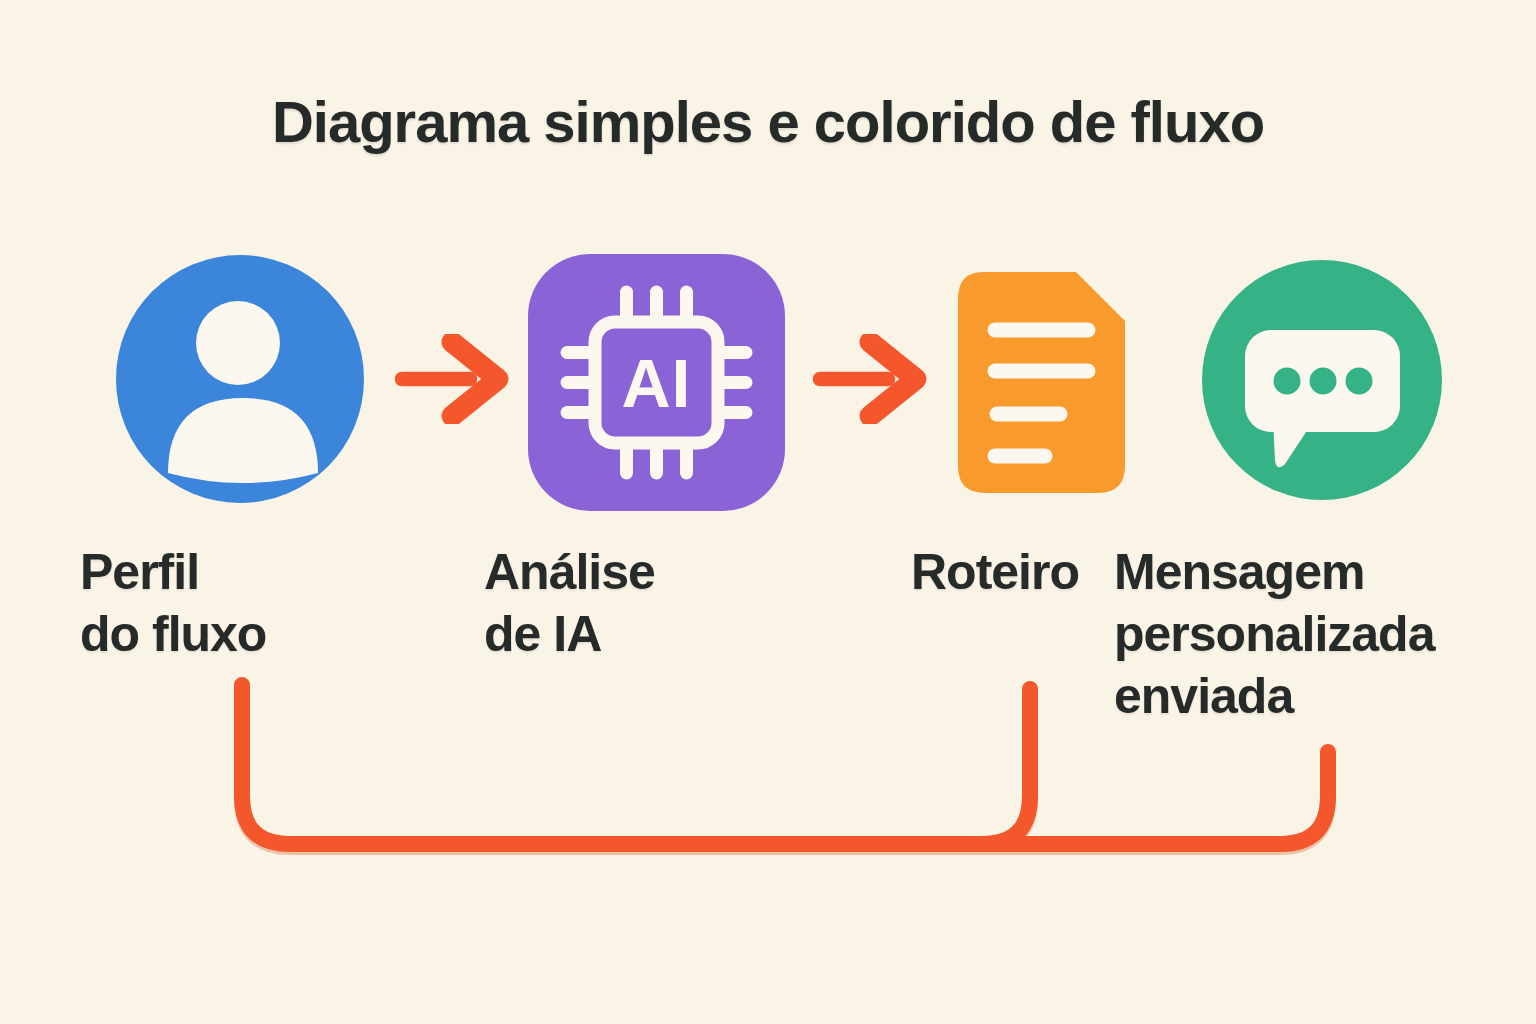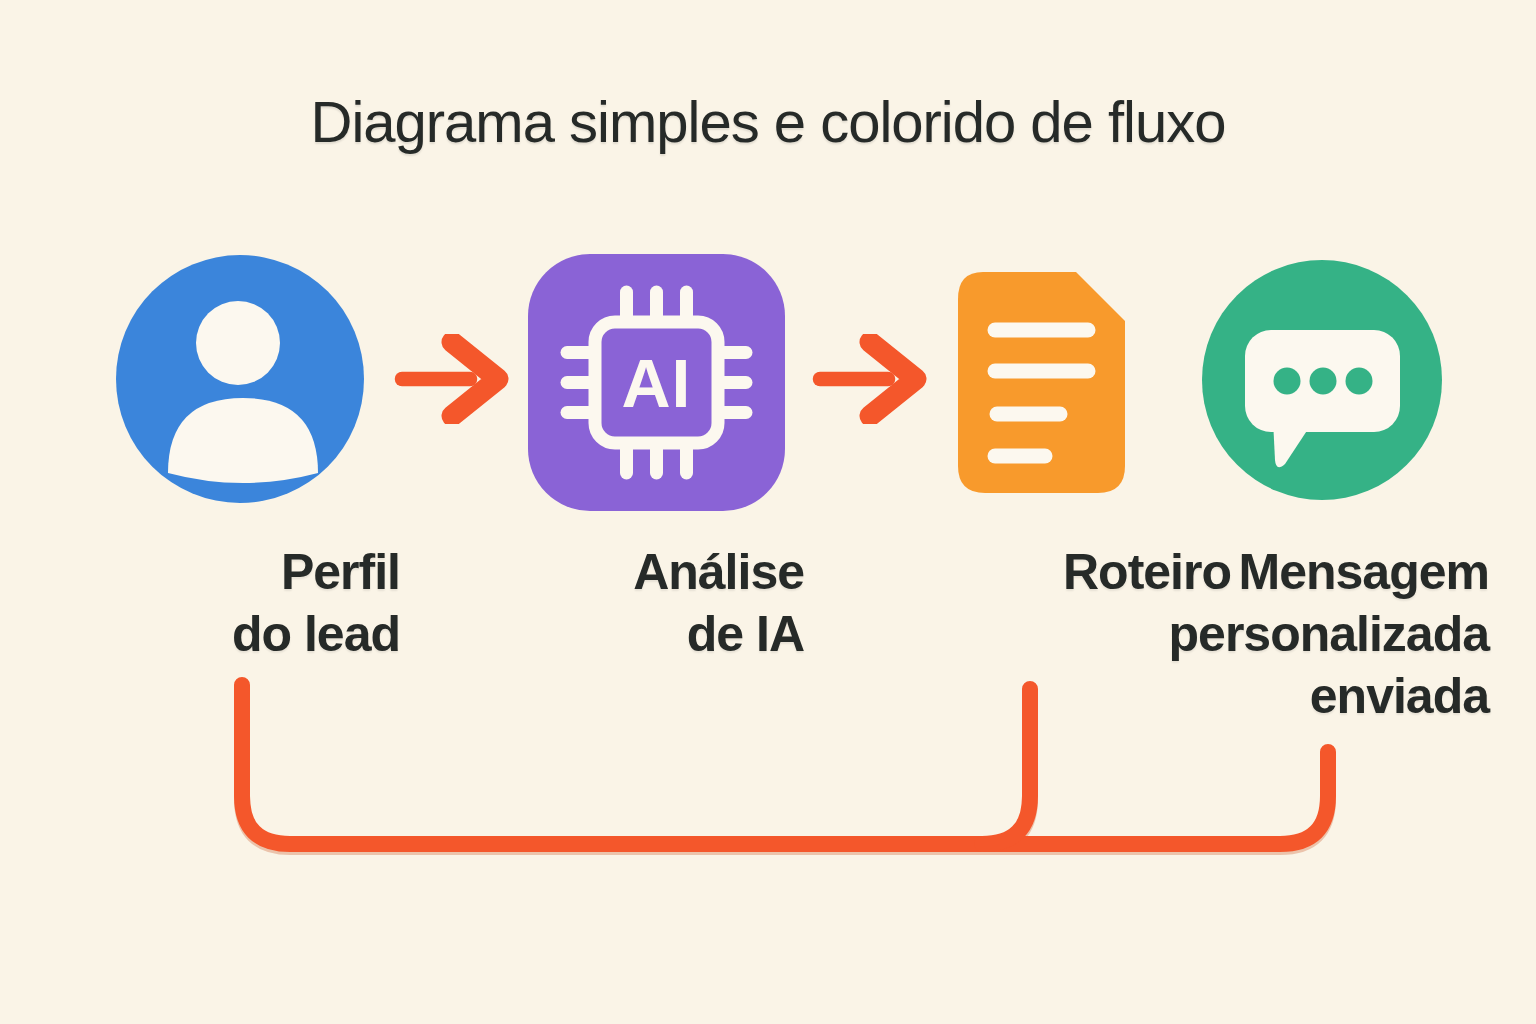--- a/index.html
+++ b/index.html
@@ -11,29 +11,29 @@
     font-family: "Liberation Sans", sans-serif;
     overflow: hidden;
   }
   .abs { position: absolute; }
   .title {
     position: absolute;
     left: 0; right: 0; top: 88px;
     margin: 0;
     text-align: center;
     font-size: 58px;
-    font-weight: 400;
+    font-weight: 700;
     letter-spacing: -1px;
     color: #262A28;
     text-shadow: 0 2px 2px rgba(0,0,0,0.10);
   }
   .node-label {
     position: absolute;
     top: 541px;
-    text-align: right;
+    text-align: left;
     font-size: 50px;
     font-weight: 700;
     letter-spacing: -1px;
     line-height: 62px;
     color: #262A28;
     text-shadow: 0 2px 2px rgba(0,0,0,0.08);
   }
   .node-label .line { display: block; }
   .chip-text {
     font-family: "Liberation Sans", sans-serif;
@@ -110,21 +110,21 @@
     </g>
     <g fill="#35B286">
       <circle cx="85" cy="121" r="13.5"></circle>
       <circle cx="121" cy="121" r="13.5"></circle>
       <circle cx="157" cy="121" r="13.5"></circle>
     </g>
   </svg>
 
   <div class="node-label" style="left:80px; width:320px;">
     <span class="line">Perfil</span>
-    <span class="line">do lead</span>
+    <span class="line">do fluxo</span>
   </div>
   <div class="node-label" style="left:484px; width:320px;">
     <span class="line">Análise</span>
     <span class="line">de IA</span>
   </div>
   <div class="node-label" style="left:911px; width:320px;">
     <span class="line">Roteiro</span>
   </div>
   <div class="node-label" style="left:1114px; width:375px;">
     <span class="line">Mensagem</span>

